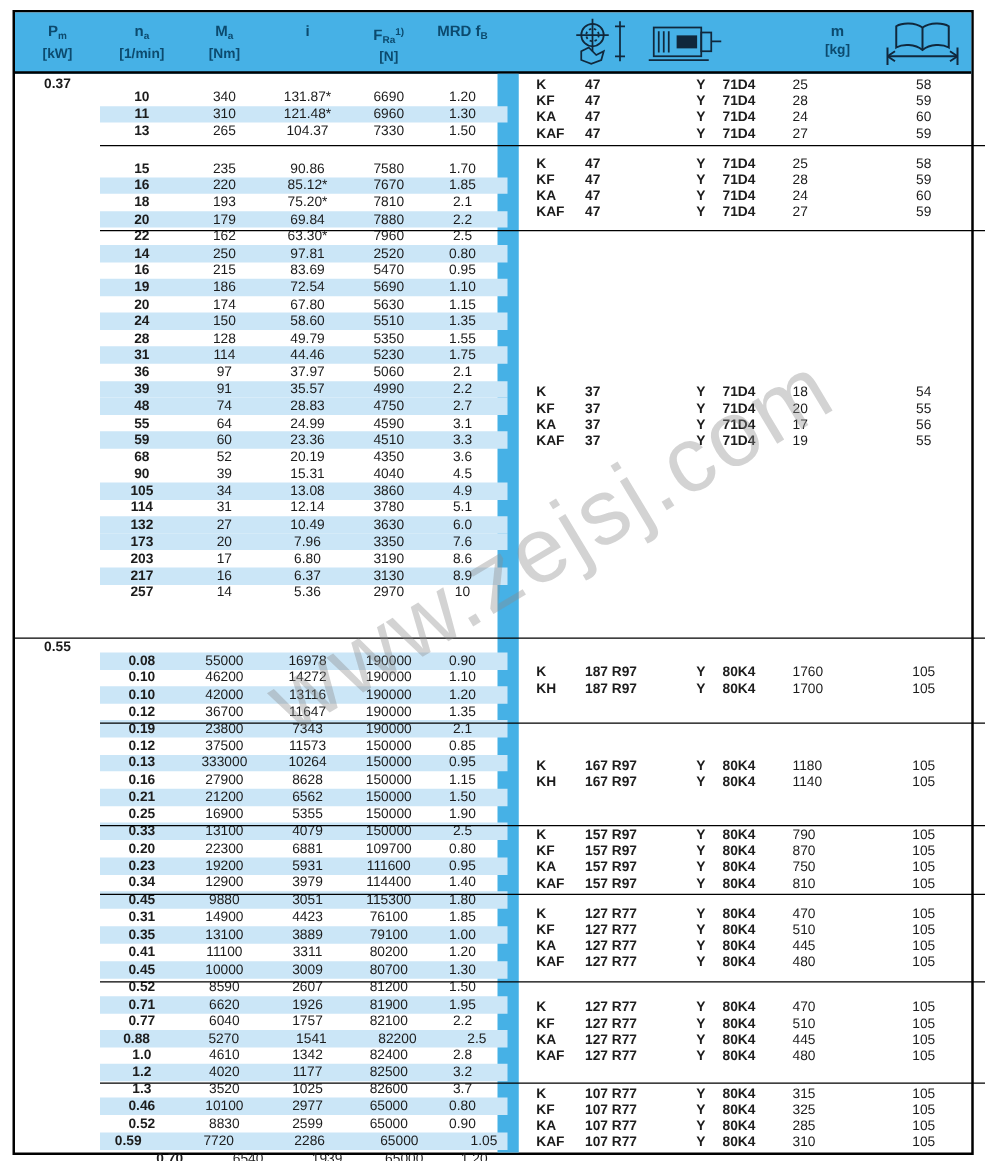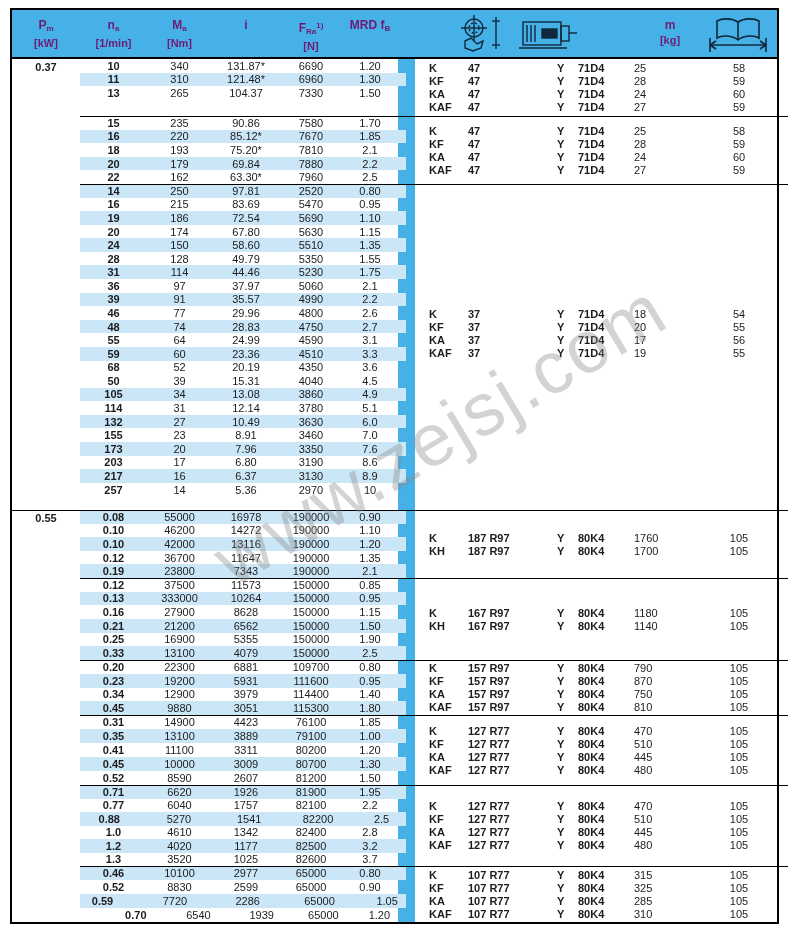--- a/index.html
+++ b/index.html
@@ -1,32 +1,32 @@
 <!DOCTYPE html>
 <html style="--blue: #46b1e6; --shade: #cbe6f7;"><head>
 <meta charset="utf-8">
 <style>
   html,body{margin:0;padding:0;background:#fff;}
   body{width:788px;height:929px;position:relative;font-family:"Liberation Sans",sans-serif;overflow:hidden;}
   #table{position:absolute;left:10px;top:8px;width:765px;height:912px;border:2px solid #000;background:#fff;}
   
-  #header{position:relative;height:47px;background:var(--blue);border-bottom:2px solid #000;color:#701a75;}
+  #header{position:relative;height:47px;background:var(--blue);border-bottom:2px solid #000;color:#0c4a6e;}
   .hcell{position:absolute;top:8px;text-align:center;font-weight:bold;font-size:12px;line-height:15px;}
   .hcell .unit{font-size:11px;}
   sub{font-size:8px;vertical-align:-2px;}
   sup{font-size:8px;vertical-align:4px;}
   .hicon{position:absolute;top:3px;}
   
   #tbody{position:relative;width:765px;}
   #stripe{position:absolute;left:386px;top:0;bottom:0;width:17px;background:var(--blue);z-index:0;}
   .block{position:relative;width:765px;padding-left:19px;}
   .sep{position:absolute;top:0;left:68px;right:0;height:1px;background:#000;z-index:4;display:block;}
   .sep.full{left:0;}
   .pm-label{position:absolute;left:0;top:2px;width:68px;text-align:center;font-weight:bold;font-size:11px;color:#1a1a1a;z-index:2;}
-  .rows{position:absolute;left:0;top:0;width:394px;}
+  .rows{position:absolute;left:0;top:12px;width:394px;}
   .row{position:relative;display:flex;align-items:center;}
   .band{position:absolute;left:68px;right:0;top:0;bottom:0;background:var(--shade);z-index:0;}
   .cell{position:relative;z-index:1;text-align:center;font-size:11px;color:#1c1c1c;white-space:nowrap;}
   .c-na{width:67px;margin-left:68px;font-weight:bold;}
   .c-ma{width:65px;}
   .c-i{width:68px;}
   .c-fra{width:62px;}
   .c-fb{width:56px;}
   .mgroup{position:absolute;left:403px;top:0;bottom:0;width:362px;display:flex;flex-direction:column;justify-content:center;z-index:2;}
   .mrow{display:flex;align-items:center;height:13px;font-size:11px;color:#1c1c1c;}
@@ -312,27 +312,20 @@
           </div>
           <div class="row" style="height: 13.5833px;">
             <div class="band"></div>
             <div class="cell c-na">39</div>
             <div class="cell c-ma">91</div>
             <div class="cell c-i">35.57</div>
             <div class="cell c-fra">4990</div>
             <div class="cell c-fb">2.2</div>
           </div>
           <div class="row" style="height: 13.5833px;">
-            <div class="cell c-na">46</div>
-            <div class="cell c-ma">77</div>
-            <div class="cell c-i">29.96</div>
-            <div class="cell c-fra">4800</div>
-            <div class="cell c-fb">2.6</div>
-          </div>
-          <div class="row" style="height: 13.5833px;">
             <div class="band"></div>
             <div class="cell c-na">48</div>
             <div class="cell c-ma">74</div>
             <div class="cell c-i">28.83</div>
             <div class="cell c-fra">4750</div>
             <div class="cell c-fb">2.7</div>
           </div>
           <div class="row" style="height: 13.5833px;">
             <div class="cell c-na">55</div>
             <div class="cell c-ma">64</div>
@@ -349,21 +342,21 @@
             <div class="cell c-fb">3.3</div>
           </div>
           <div class="row" style="height: 13.5833px;">
             <div class="cell c-na">68</div>
             <div class="cell c-ma">52</div>
             <div class="cell c-i">20.19</div>
             <div class="cell c-fra">4350</div>
             <div class="cell c-fb">3.6</div>
           </div>
           <div class="row" style="height: 13.5833px;">
-            <div class="cell c-na">50</div>
+            <div class="cell c-na">90</div>
             <div class="cell c-ma">39</div>
             <div class="cell c-i">15.31</div>
             <div class="cell c-fra">4040</div>
             <div class="cell c-fb">4.5</div>
           </div>
           <div class="row" style="height: 13.5833px;">
             <div class="band"></div>
             <div class="cell c-na">105</div>
             <div class="cell c-ma">34</div>
             <div class="cell c-i">13.08</div>
@@ -377,27 +370,20 @@
             <div class="cell c-fra">3780</div>
             <div class="cell c-fb">5.1</div>
           </div>
           <div class="row" style="height: 13.5833px;">
             <div class="band"></div>
             <div class="cell c-na">132</div>
             <div class="cell c-ma">27</div>
             <div class="cell c-i">10.49</div>
             <div class="cell c-fra">3630</div>
             <div class="cell c-fb">6.0</div>
-          </div>
-          <div class="row" style="height: 13.5833px;">
-            <div class="cell c-na">155</div>
-            <div class="cell c-ma">23</div>
-            <div class="cell c-i">8.91</div>
-            <div class="cell c-fra">3460</div>
-            <div class="cell c-fb">7.0</div>
           </div>
           <div class="row" style="height: 13.5833px;">
             <div class="band"></div>
             <div class="cell c-na">173</div>
             <div class="cell c-ma">20</div>
             <div class="cell c-i">7.96</div>
             <div class="cell c-fra">3350</div>
             <div class="cell c-fb">7.6</div>
           </div>
           <div class="row" style="height: 13.5833px;">

